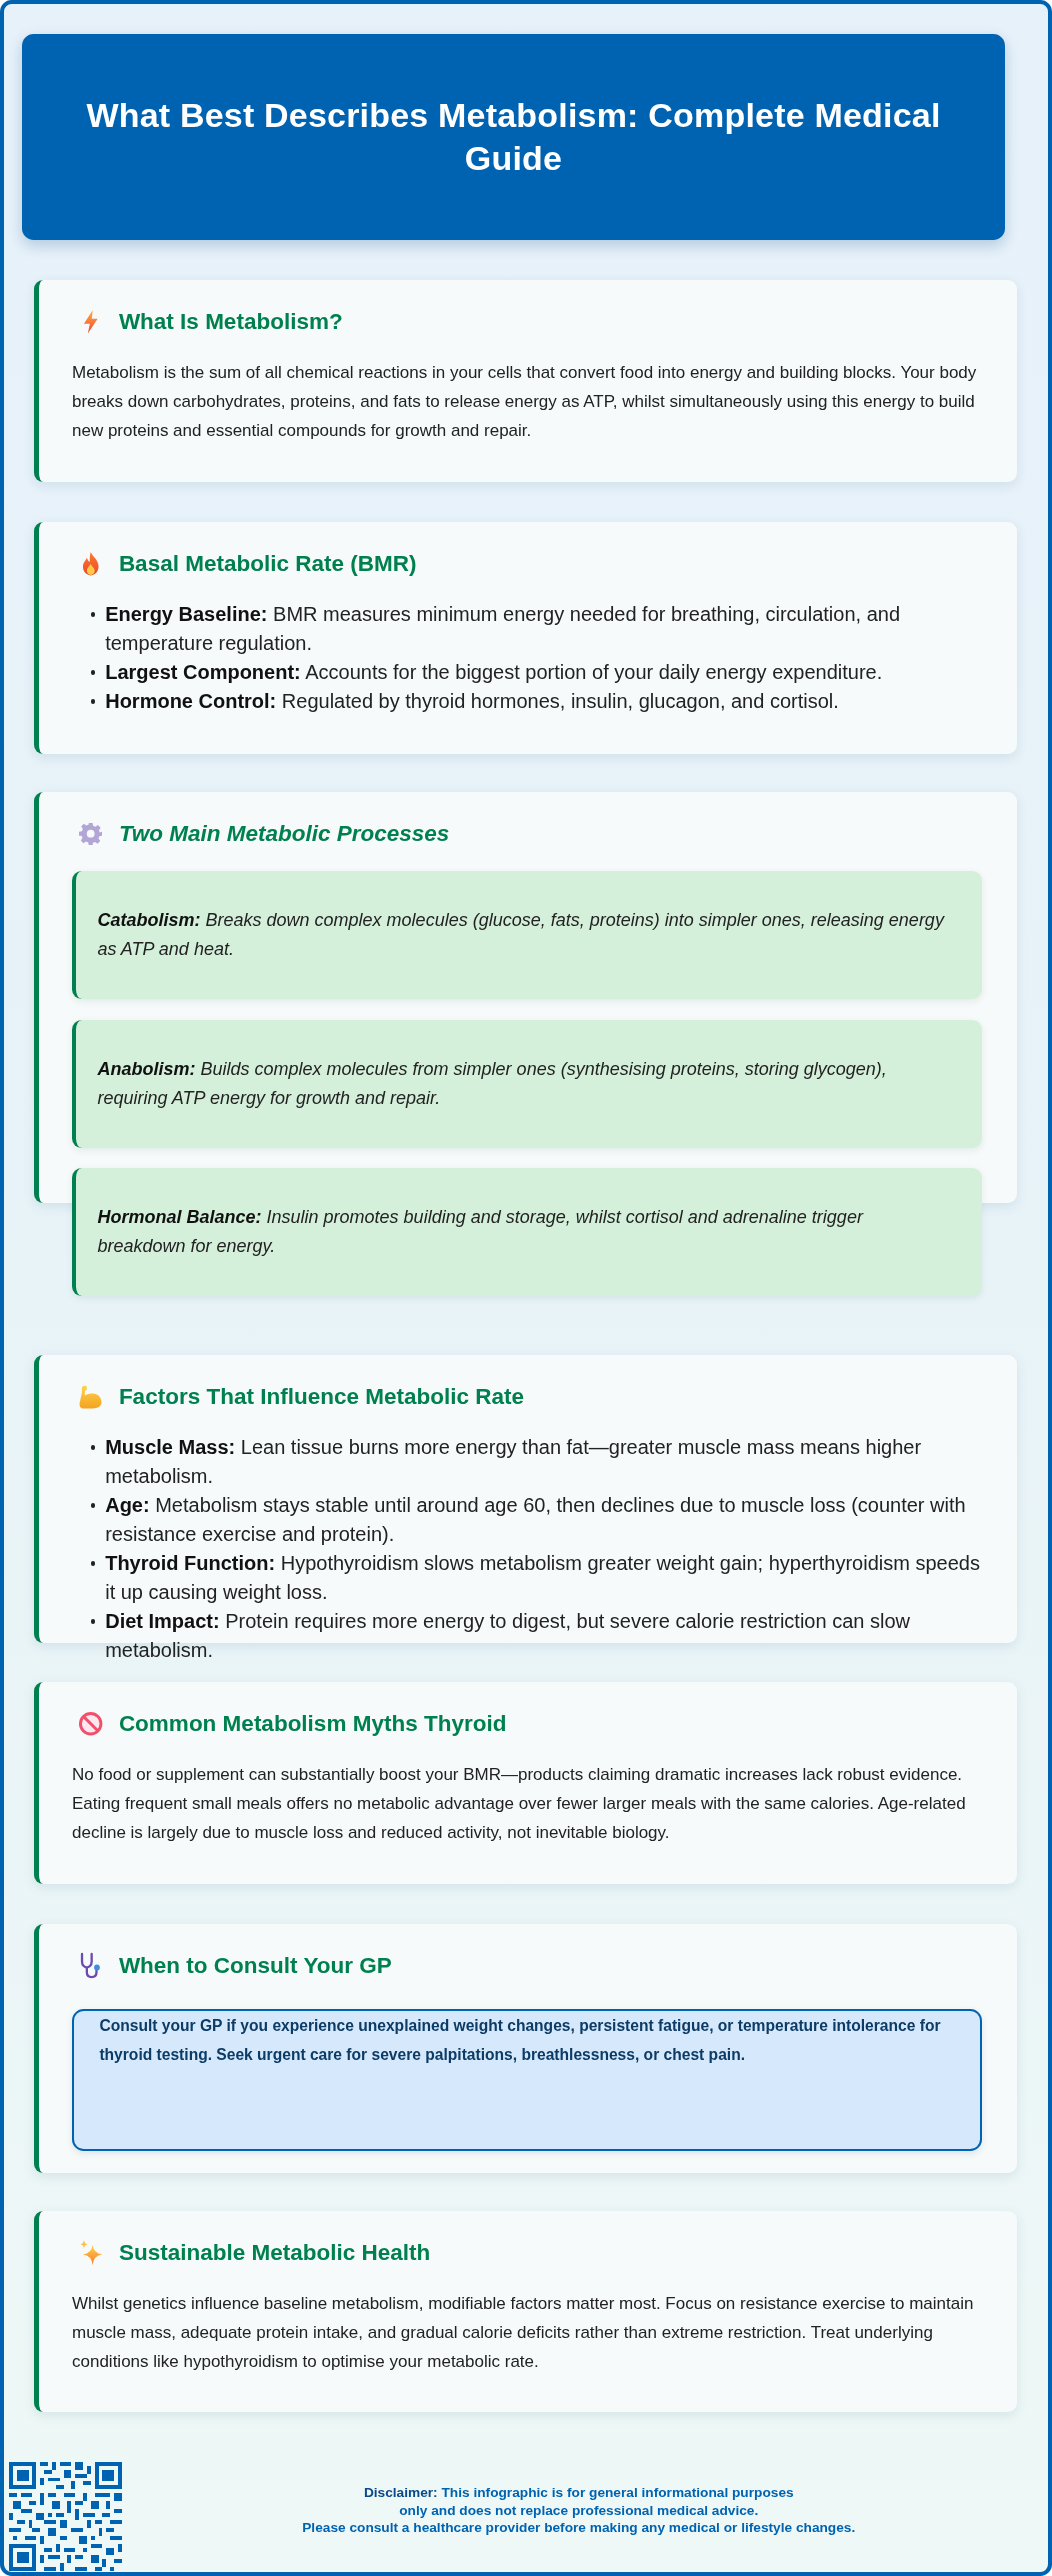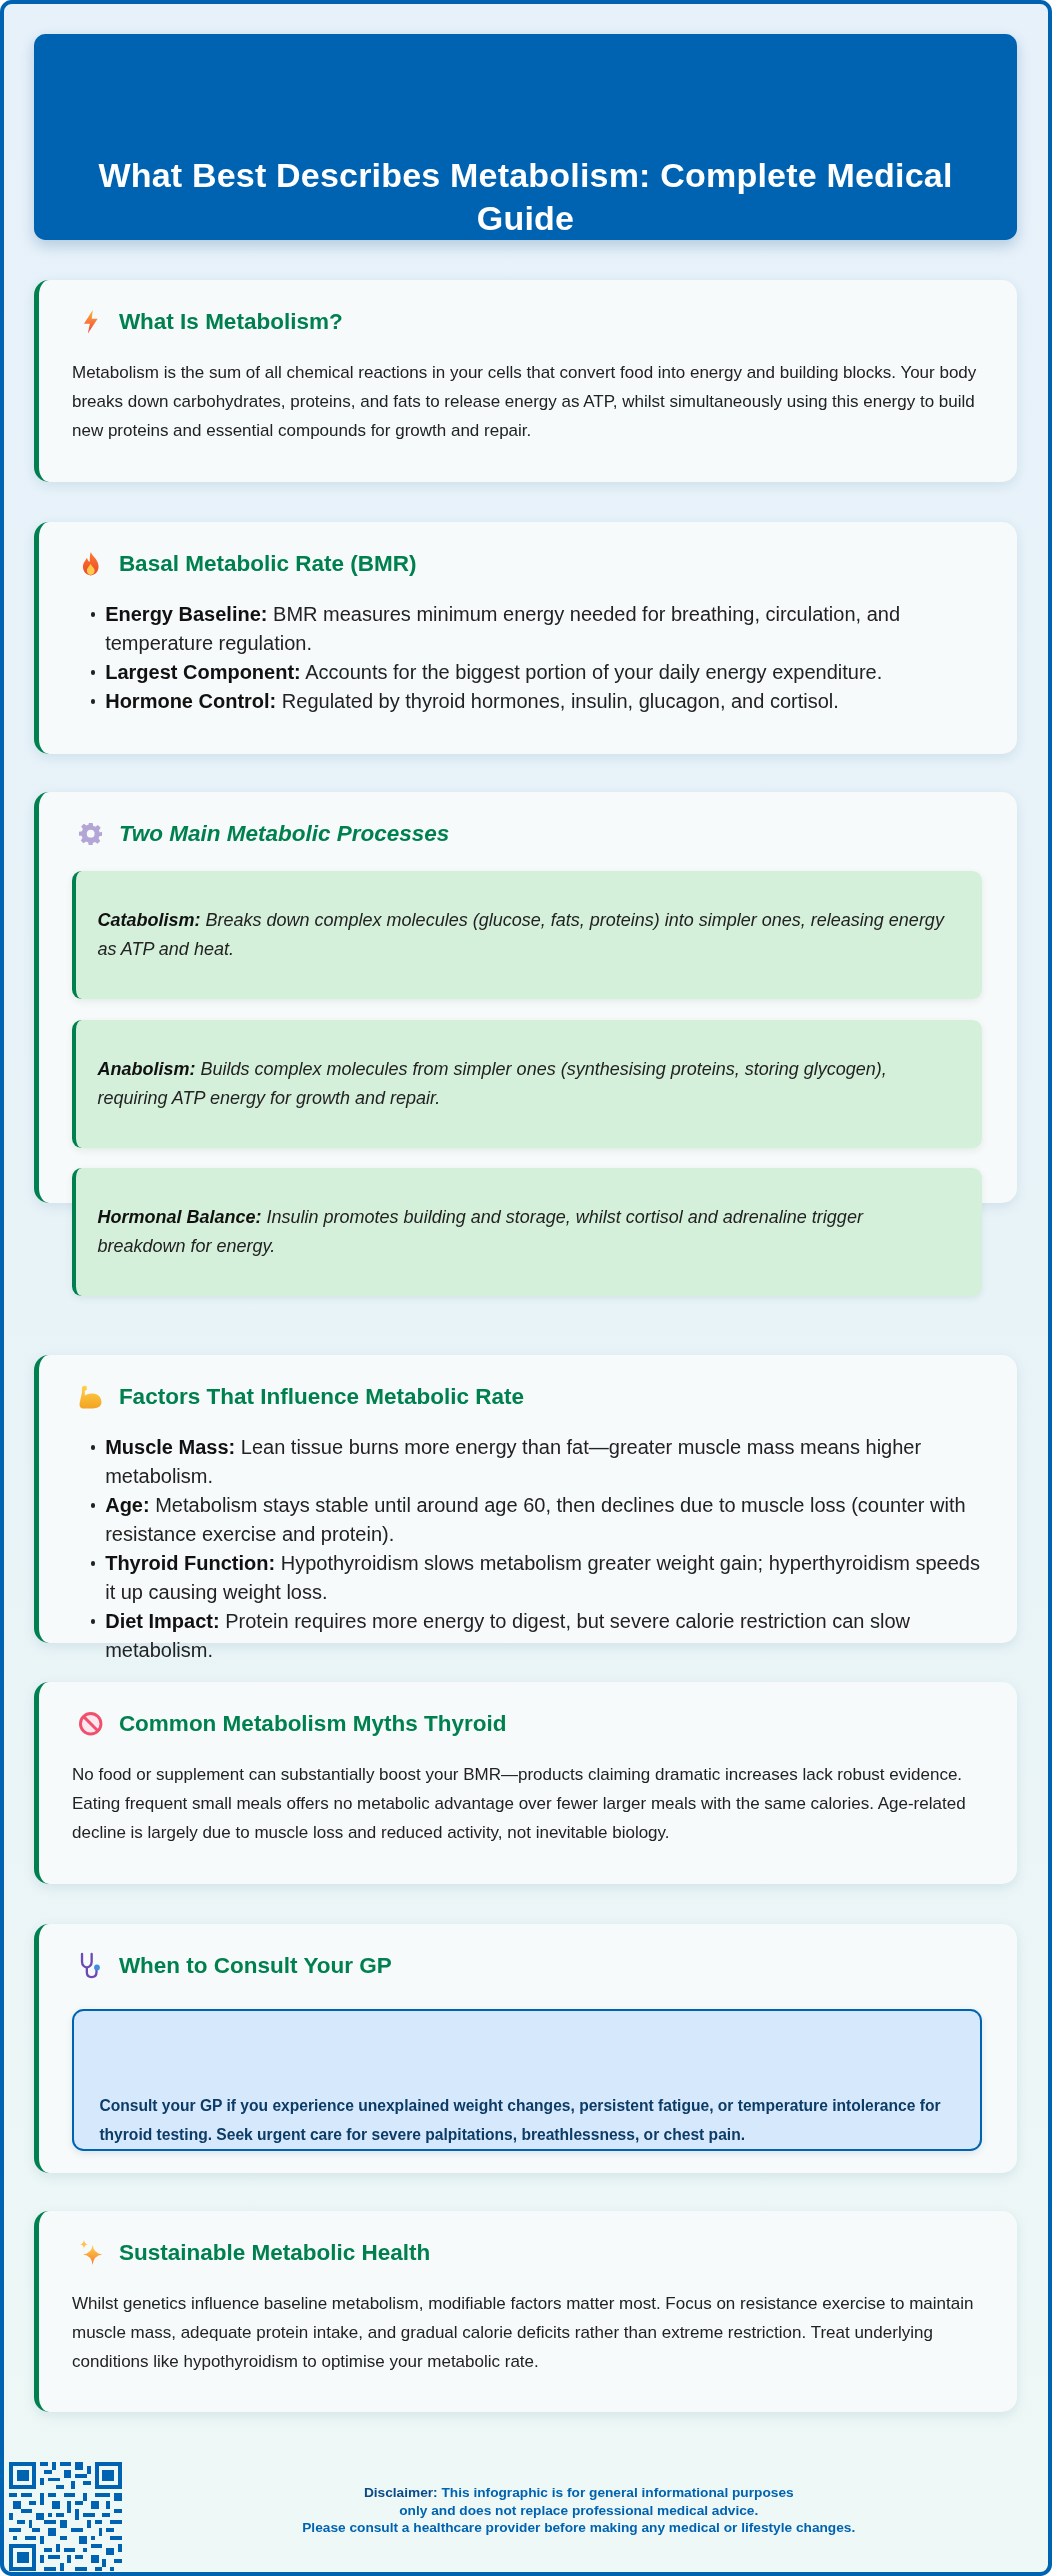--- a/index.html
+++ b/index.html
@@ -7,34 +7,34 @@
     body { font-family: "Liberation Sans", sans-serif; color: #222; }
 
     .frame {
       position: absolute; left: 0; top: 0; width: 1052px; height: 2576px;
       border: 4.9px solid #0063b1; border-radius: 11.7px;
       background: linear-gradient(180deg, #e6f1fa 0%, #e8f3f8 50%, #eef8f6 100%);
       overflow: hidden;
     }
 
     .header {
-      position: absolute; left: 30px; top: 30px; width: 983px; height: 206px;
+      position: absolute; left: 18px; top: 30px; width: 983px; height: 206px;
       background: #0063b1; border-radius: 11.7px;
       box-shadow: 0 5.9px 13.7px rgba(0, 70, 130, 0.22);
-      display: flex; align-items: flex-end; justify-content: center;
+      display: flex; align-items: center; justify-content: center;
       padding: 0 23.4px;
     }
     .header h1 {
       color: #ffffff; font-size: 34px; font-weight: bold; text-align: center;
       line-height: 43px; letter-spacing: 0.2px;
     }
 
     .card {
       position: absolute; left: 30px; width: 983px;
-      background: #f6fafa; border-radius: 15px;
+      background: #f6fafa; border-radius: 9px;
       border-left: 5.9px solid #00804f;
       box-shadow: 0 3.9px 11.7px rgba(0, 80, 110, 0.10);
       padding: 27px 35px 29px 33px;
     }
     .card-title {
       display: flex; align-items: center; height: 29px; margin-bottom: 21.5px;
     }
     .card-title .icon {
       width: 25.4px; height: 25.4px; margin-right: 15.6px; margin-left: 5.9px;
       display: inline-flex; align-items: center; justify-content: center;
@@ -64,21 +64,21 @@
       padding: 0 29px 0 21.5px; height: 128px;
       display: flex; align-items: center;
       font-size: 18px; line-height: 29px; color: #222;
       margin-bottom: 20.5px;
     }
     .subcard:last-child { margin-bottom: 0; }
 
     .gp-box {
       background: #d6e9fc; border: 2.9px solid #0063b1; border-radius: 11.7px;
       box-shadow: 0 2.9px 7.8px rgba(0, 60, 120, 0.10);
-      height: 142px; display: flex; align-items: flex-end;
+      height: 142px; display: flex; align-items: flex-start;
       padding: 0 25.4px 0 25.4px;
       font-size: 15.6px; line-height: 29px; font-weight: bold; color: #0c3b66;
     }
 
     .footer {
       position: absolute; left: 0; top: 2447px; width: 1042px; height: 117px; padding-left: 24px;
     }
     .qr {
       position: absolute; left: 4.9px; top: 10.7px; width: 113px; height: 109px;
     }

